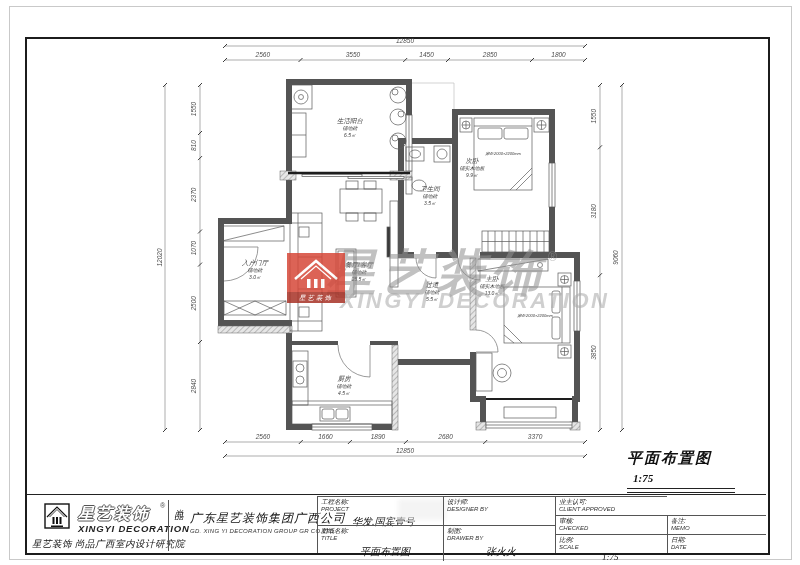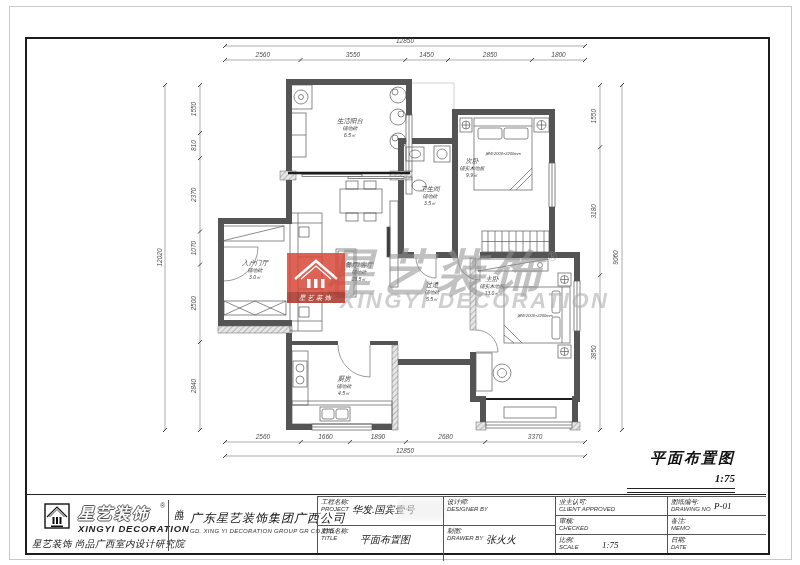--- a/index.html
+++ b/index.html
@@ -14,32 +14,32 @@
   
   .wm-logo{left:287px;top:253px;width:58px;height:50px;background:#d64839;opacity:.85;z-index:5;}
   .wm-logo .band{position:absolute;left:0;bottom:0;width:100%;height:11px;background:#a83226;
       color:#fff;font-size:6.5px;letter-spacing:2px;text-align:center;line-height:11px;}
   .wm-cn{left:326px;top:240px;font-size:50px;font-weight:bold;color:#8f8f8f;opacity:.55;
       letter-spacing:5px;z-index:4;font-family:"Liberation Sans",sans-serif;}
   .wm-reg{left:548px;top:250px;font-size:12px;color:#8f8f8f;opacity:.6;z-index:4;}
   .wm-en{left:340px;top:288px;font-size:22px;font-weight:bold;color:#a8a8a8;opacity:.55;
       letter-spacing:2.5px;z-index:4;}
   
-  .plan-title{left:627px;top:449px;width:108px;text-align:right;z-index:6;}
+  .plan-title{left:627px;top:449px;width:108px;text-align:left;z-index:6;}
   .plan-title .t{font-family:"Liberation Serif",serif;font-size:15px;font-weight:bold;
       letter-spacing:2px;color:#111;display:inline;}
   .plan-title .s{font-family:"Liberation Serif",serif;font-size:11px;font-weight:bold;color:#111;
       display:inline;margin-left:6px;}
   .plan-title .ul{height:3px;border-top:1.6px solid #222;border-bottom:1px solid #222;margin-top:2px;}
   
   .tb-top{left:27px;top:494px;width:739px;border-top:1.5px solid #222;}
   .cell{position:absolute;border-left:1px solid #555;border-top:1px solid #555;box-sizing:border-box;
       padding:1px 3px;font-size:6.5px;line-height:1.2;color:#222;}
   .cell .en{font-size:6px;color:#333;}
-  .cell .val{position:absolute;font-family:"Liberation Serif",serif;color:#111;}
+  .cell .val{position:absolute;font-family:"Liberation Serif",serif;color:#111;margin-top:12px;}
   .c-project{left:317px;top:496px;width:126px;height:29px}
   .c-sheet{left:317px;top:525px;width:126px;height:28px}
   .c-designer{left:443px;top:496px;width:112px;height:29px}
   .c-drawer{left:443px;top:525px;width:112px;height:36px}
   .c-client{left:555px;top:496px;width:112px;height:19px}
   .c-checked{left:555px;top:515px;width:112px;height:19px}
   .c-scale{left:555px;top:534px;width:112px;height:19px}
   .c-dno{left:667px;top:496px;width:99px;height:19px}
   .c-memo{left:667px;top:515px;width:99px;height:19px}
   .c-date{left:667px;top:534px;width:99px;height:19px}
@@ -392,25 +392,20 @@
   </div>
   <div class="cell c-checked">
     <div>审核:</div>
     <div class="en">CHECKED</div>
   </div>
   <div class="cell c-scale">
     <div>比例:</div>
     <div class="en">SCALE</div>
     <div class="val v-scale">1:75</div>
   </div>
-  <div class="cell c-dno">
-    <div>图纸编号:</div>
-    <div class="en">DRAWING NO</div>
-    <div class="val v-dno">P-01</div>
-  </div>
   <div class="cell c-memo">
     <div>备注:</div>
     <div class="en">MEMO</div>
   </div>
   <div class="cell c-date">
     <div>日期:</div>
     <div class="en">DATE</div>
   </div>
 
 </div>

